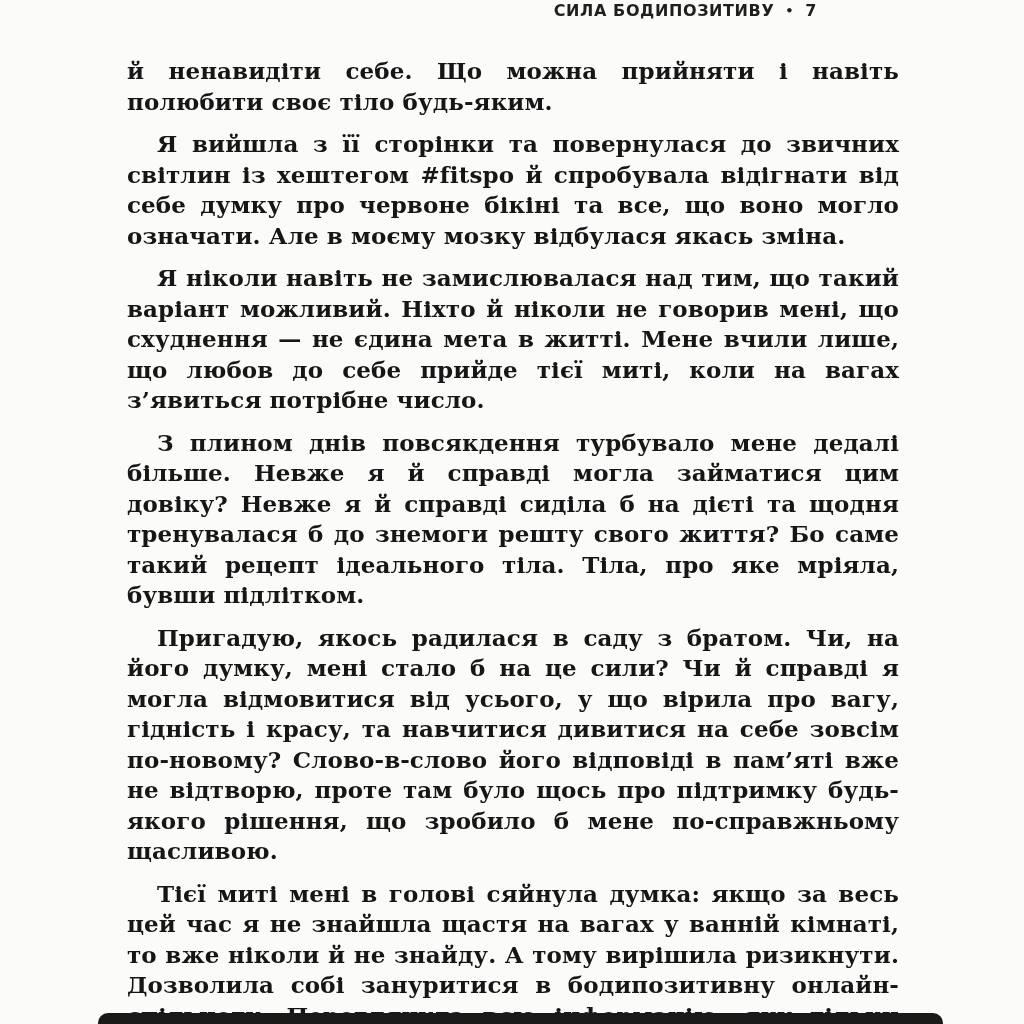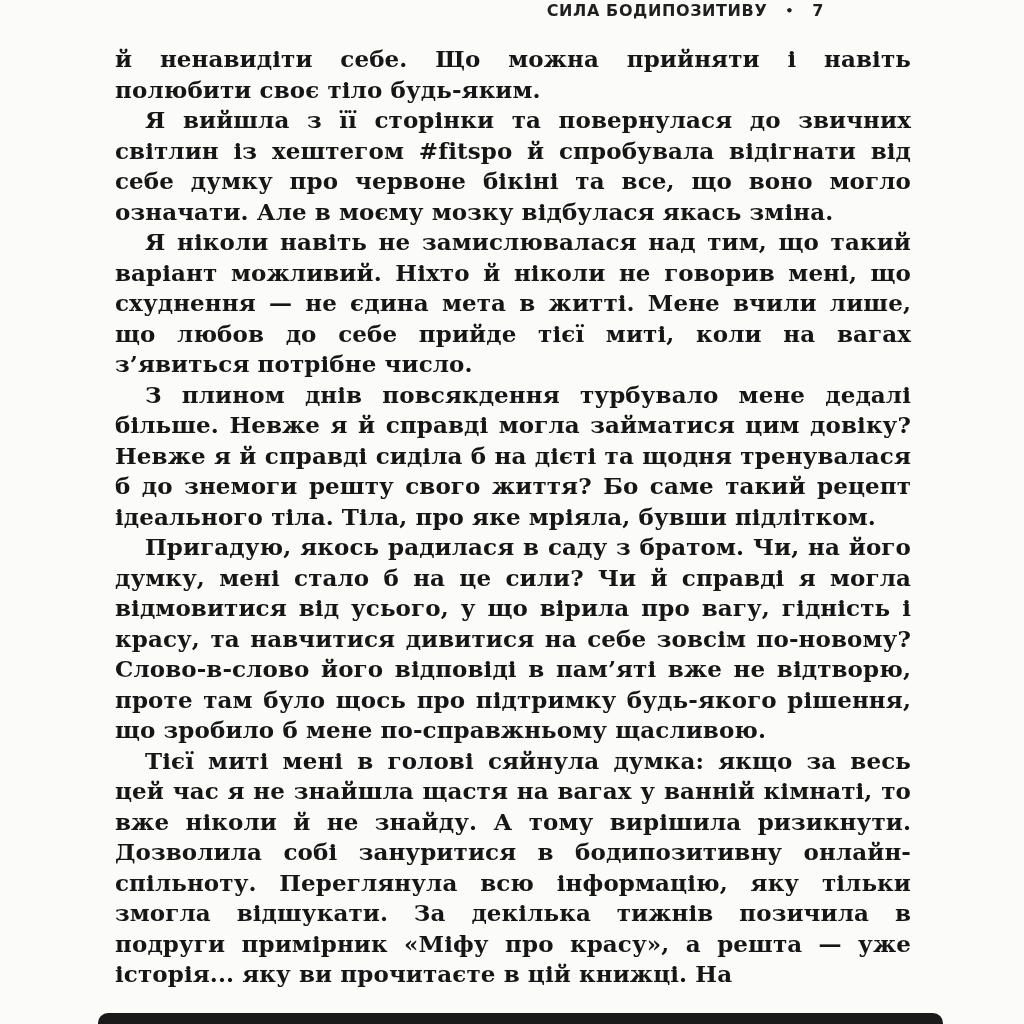--- a/index.html
+++ b/index.html
@@ -18,24 +18,24 @@
     overflow:hidden;
   }
   .page{
     position:relative;
     width:1024px;height:1024px;
     overflow:hidden;
   }
   .running-head{
     position:absolute;
     top:1px;
-    right:200px;
+    right:207px;
     display:flex;
     align-items:baseline;
-    gap:18px;
+    gap:11px;
     font-family:"DejaVu Sans","Liberation Sans",sans-serif;
     font-weight:700;
     font-size:16px;
     letter-spacing:0.6px;
     color:var(--header_text);
     white-space:nowrap;
   }
   .running-head .sep{
     font-size:13px;
     transform:translateY(-1px);
@@ -44,21 +44,21 @@
     position:absolute;
     top:44px;
     left:115px;
     width:796px;
     font-size:23px;
     line-height:30.5px;
     font-weight:700;
     text-align:justify;
     letter-spacing:0.1px;
   }
-  .para{margin:0;}
+  .para{margin:12px;}
   .para.indent{text-indent:30px;}
   .page-edge{
     position:absolute;
     bottom:-3px;
     left:98px;
     width:845px;
     height:14px;
     background:var(--page_edge);
     border-radius:10px 10px 0 0;
   }

